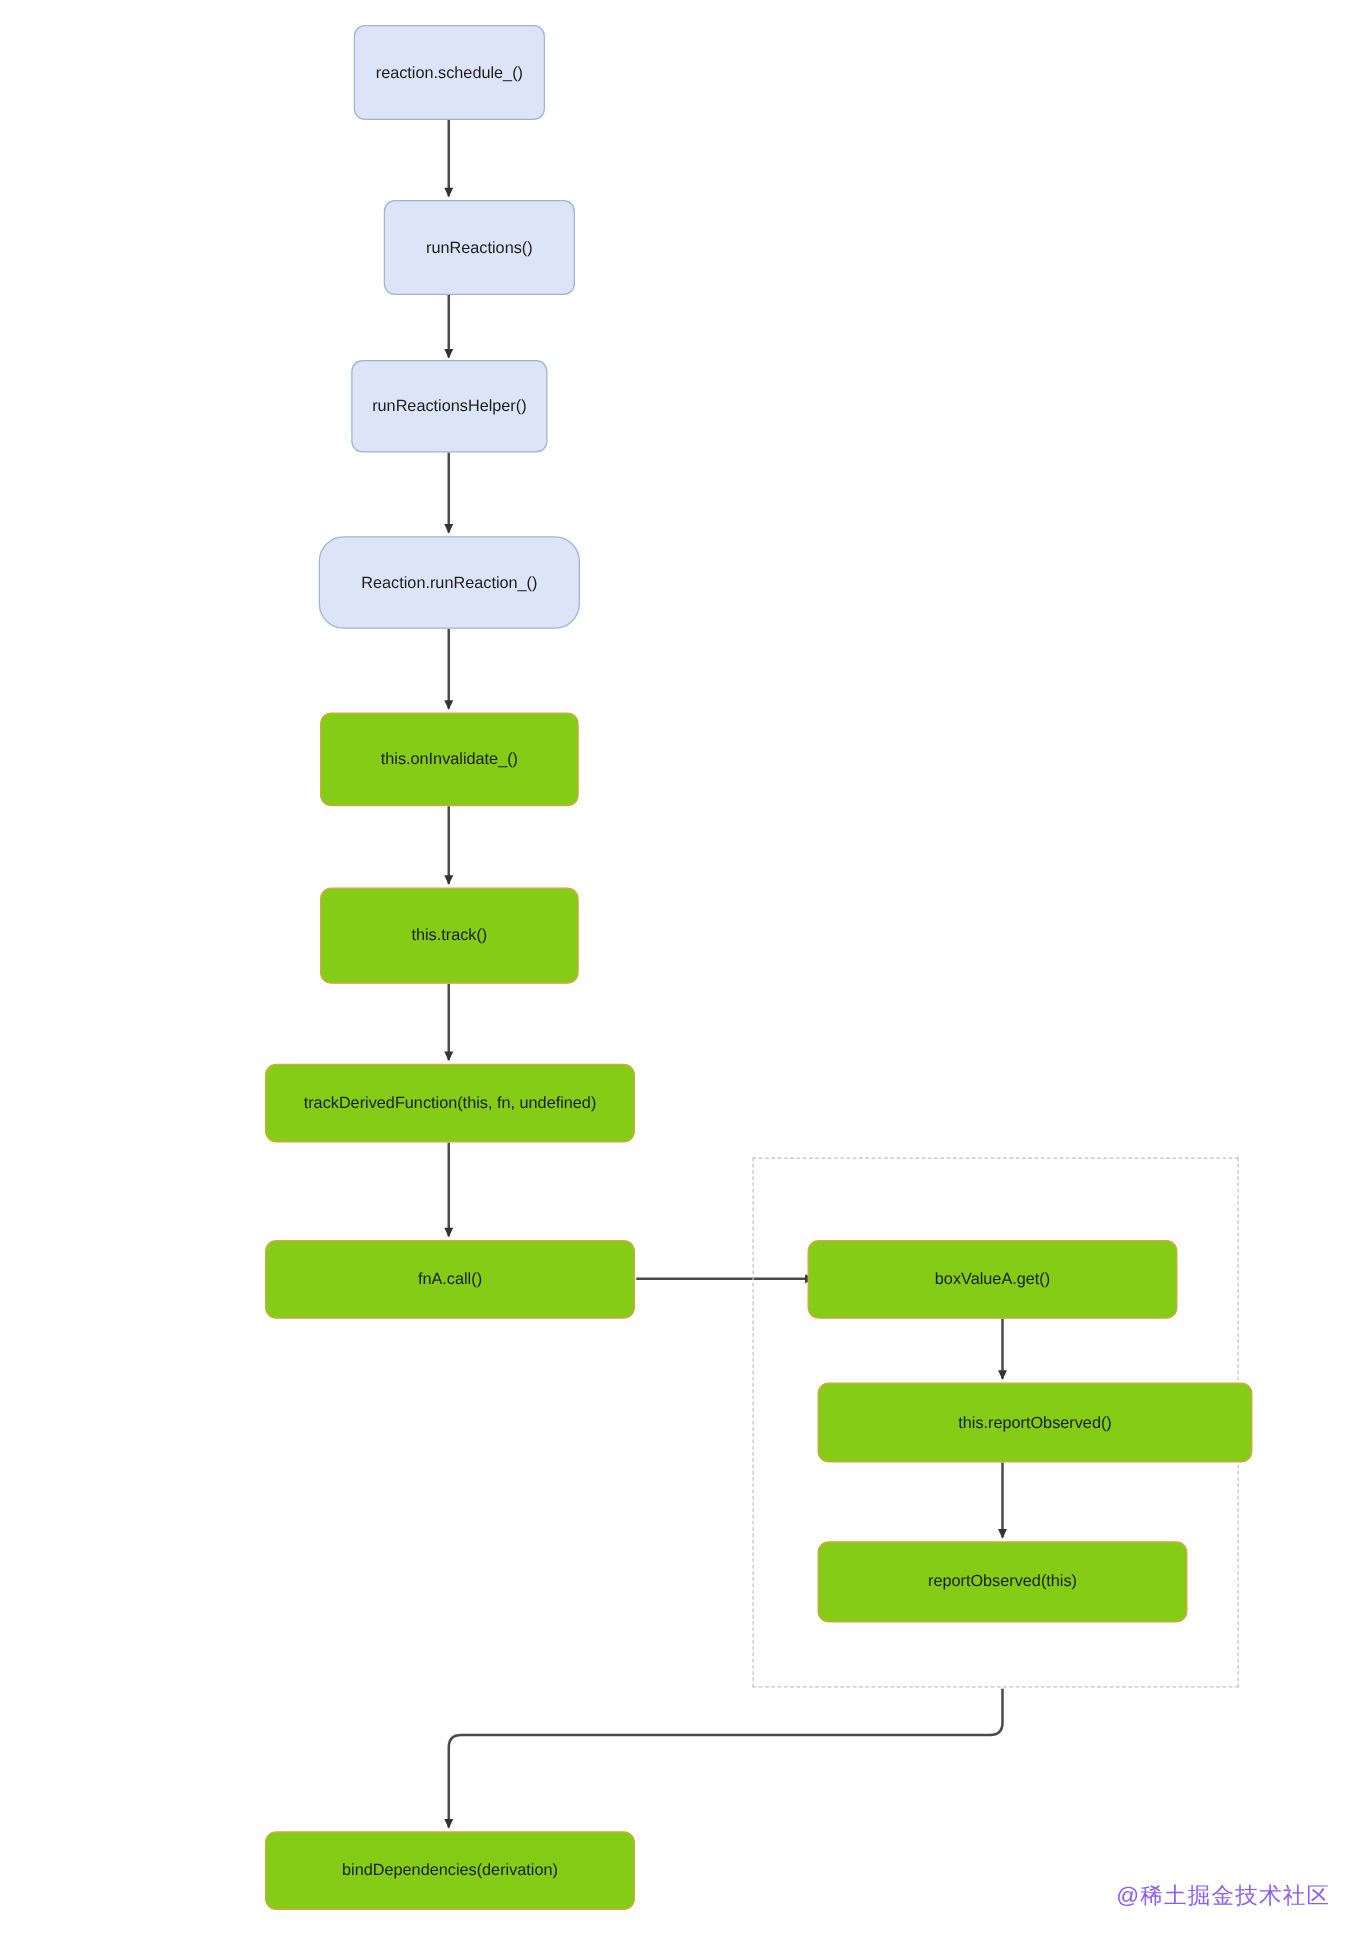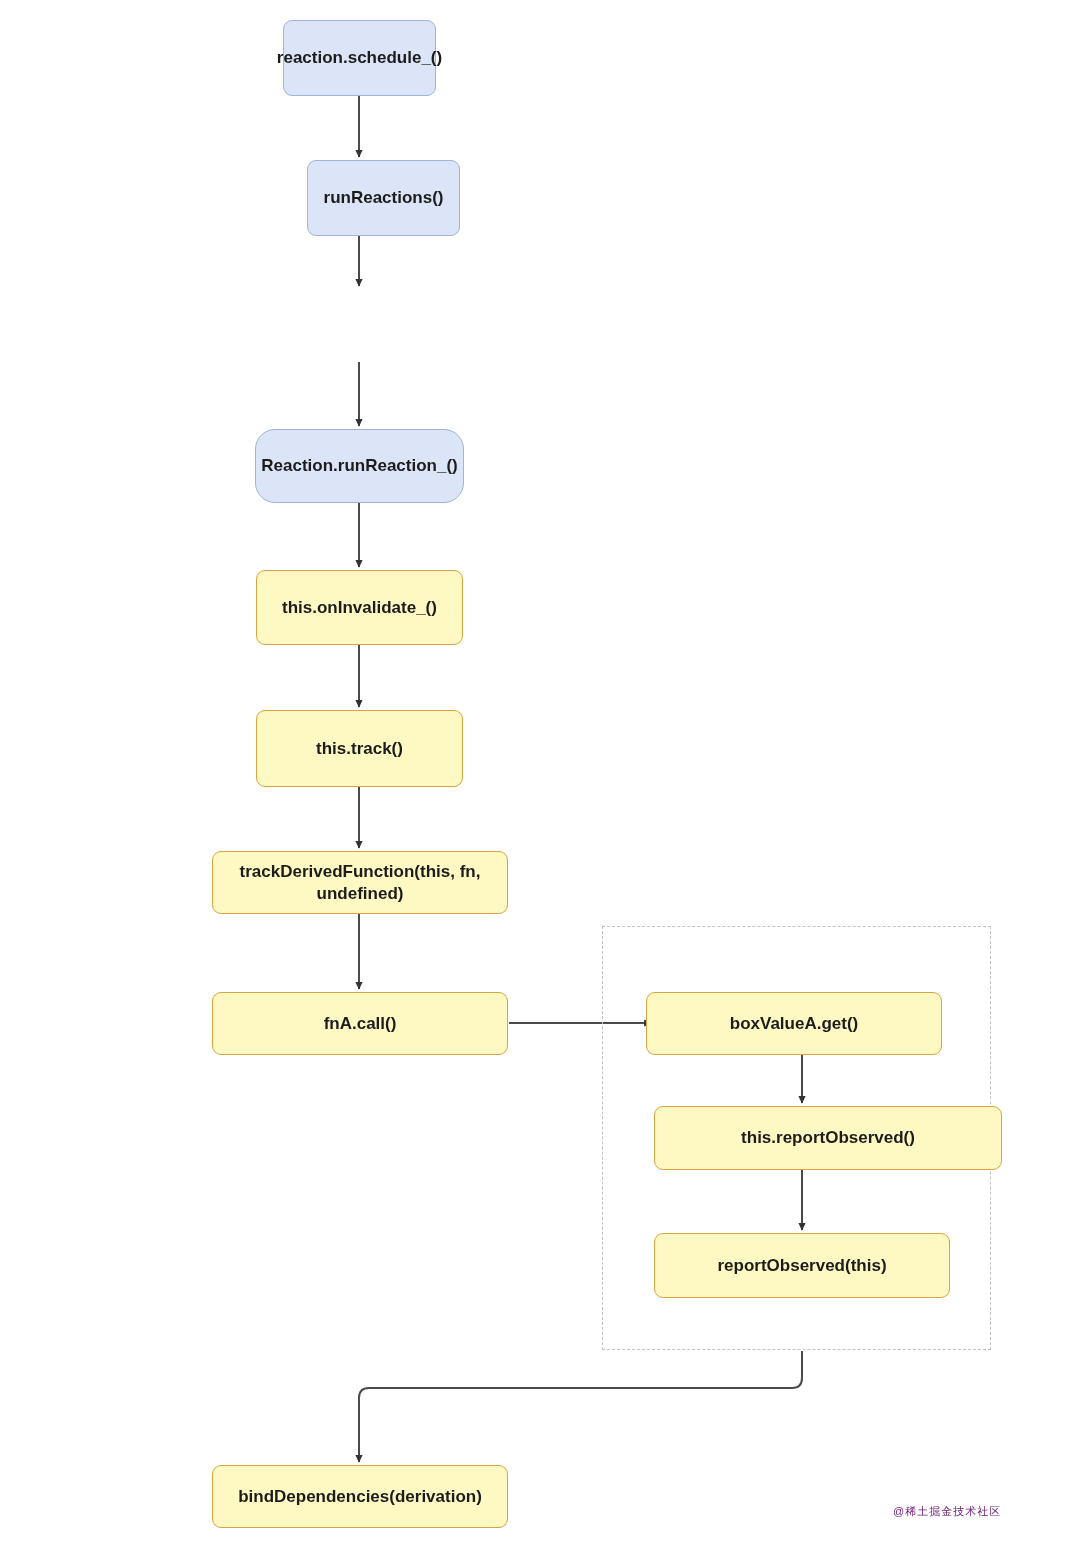--- a/index.html
+++ b/index.html
@@ -26,46 +26,45 @@
     pointer-events: none;
   }
   .node {
     position: absolute;
     box-sizing: border-box;
     border-radius: 9px;
     display: flex;
     align-items: center;
     justify-content: center;
     text-align: center;
-    font-size: 17px;
+    font-size: 13px;
     color: #1c1c1c;
     line-height: 1.25;
     padding: 2px 12px;
     z-index: 2;
-    font-weight: bold;
   }
   .node.blue {
     background: #dbe5f7;
     border: 1.3px solid #9fb4d6;
   }
   .node.orange {
-    background: #fef9c3;
+    background: #84cc16;
     border: 1.4px solid #d9a441;
   }
   .group-box {
     position: absolute;
     box-sizing: border-box;
     border: 1.2px dashed #c2c2c2;
     background: transparent;
     z-index: 1;
   }
   .watermark {
     position: absolute;
-    font-size: 11px;
-    color: #701a75;
+    font-size: 18px;
+    color: #8b5cf6;
     letter-spacing: 1px;
     white-space: nowrap;
     z-index: 3;
   }
 </style>
 </head>
 <body>
 
 <div id="canvas">
 
@@ -93,20 +92,23 @@
   <div class="group-box" style="left:602px; top:926px; width:389px; height:424px;"></div>
 
   <div class="node blue" style="left:283px; top:20px; width:153px; height:76px;">
     <span>reaction.schedule_()</span>
   </div>
 
   <div class="node blue" style="left:283px; top:160px; width:153px; height:76px;margin-left:24px;">
     <span>runReactions()</span>
   </div>
 
+  <div class="node blue" style="left:281px; top:288px; width:157px; height:74px;">
+    <span>runReactionsHelper()</span>
+  </div>
 
   <div class="node blue" style="left:255px; top:429px; width:209px; height:74px;border-radius:20px;">
     <span>Reaction.runReaction_()</span>
   </div>
 
   <div class="node orange" style="left:256px; top:570px; width:207px; height:75px;">
     <span>this.onInvalidate_()</span>
   </div>
 
   <div class="node orange" style="left:212px; top:851px; width:296px; height:63px;">

